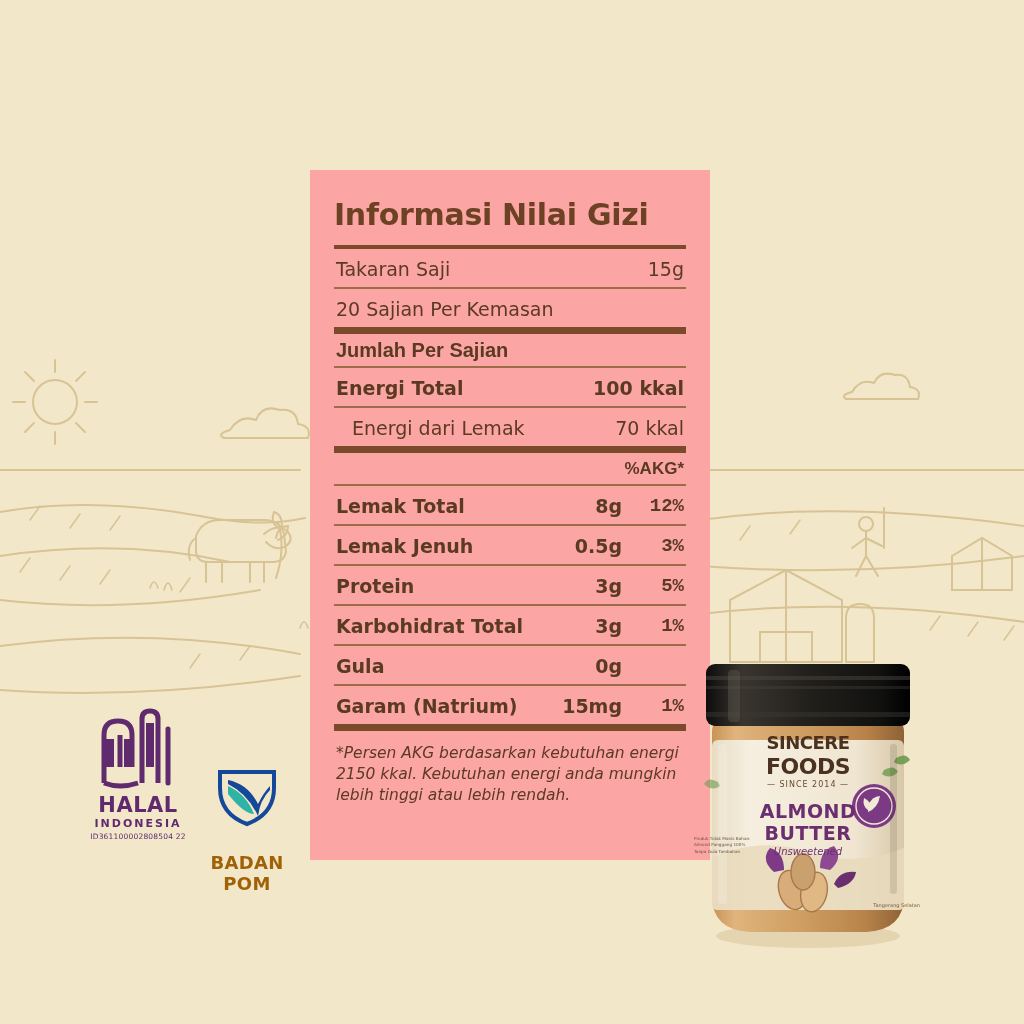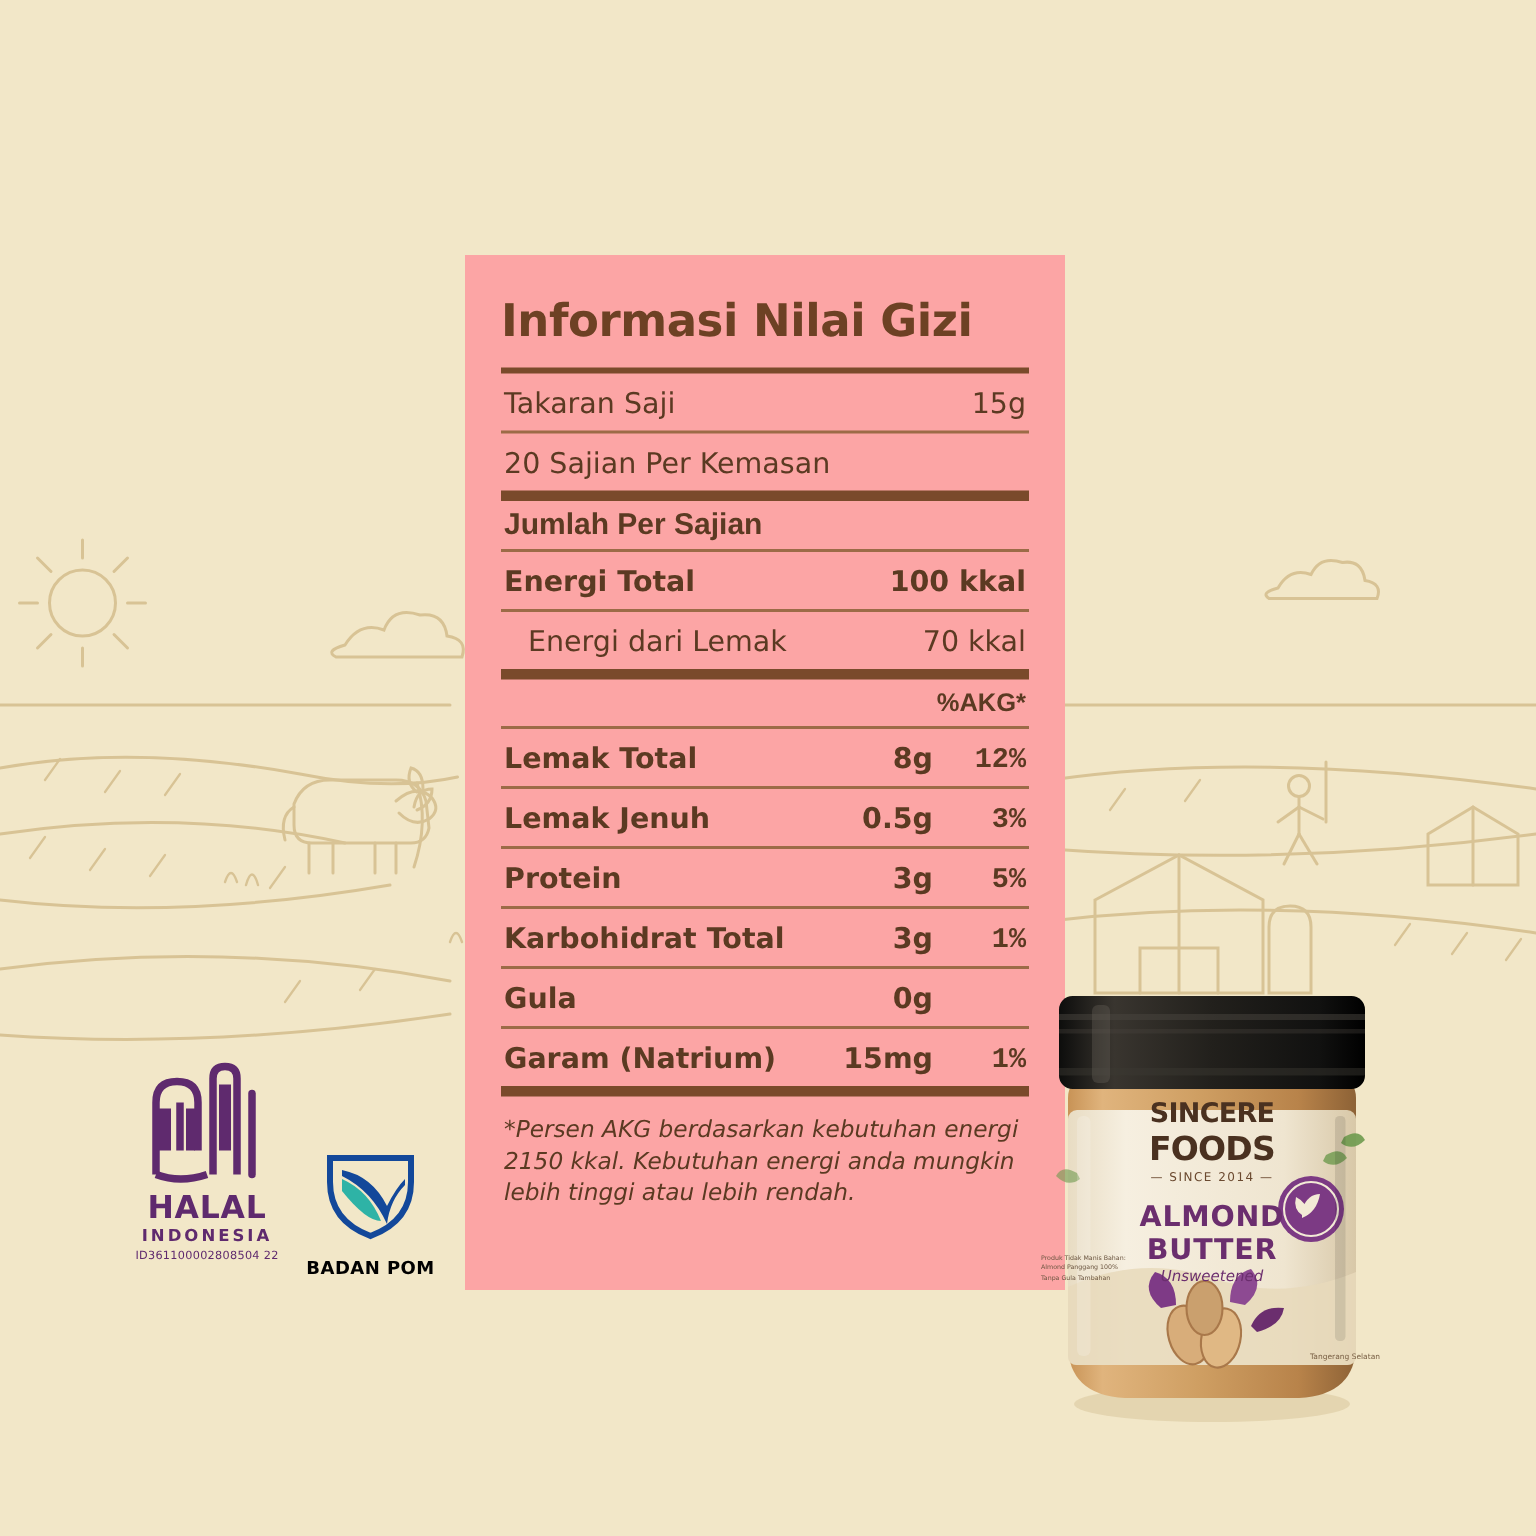--- a/index.html
+++ b/index.html
@@ -144,24 +144,24 @@
   #bpom-logo {
     position: absolute;
     left: 192px;
     top: 768px;
     width: 110px;
     text-align: center;
   }
   #bpom-word {
     font-family: "DejaVu Sans", sans-serif;
     font-weight: bold;
-    font-size: 12px;
-    color: #000000;
+    font-size: 18px;
+    color: #a16207;
     letter-spacing: 0.3px;
-    margin-top: 5px;
+    margin-top: 20px;
   }
 
   
   #product-jar {
     position: absolute;
     left: 688px;
     top: 640px;
     width: 240px;
     height: 320px;
   }

